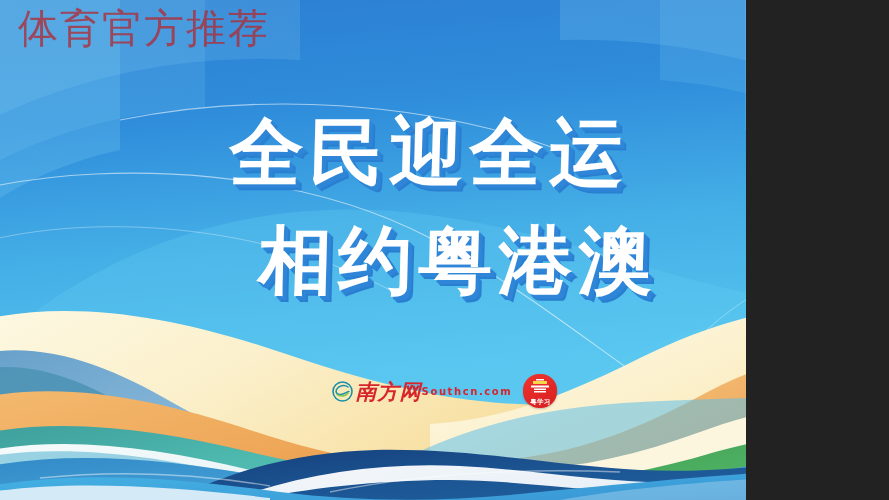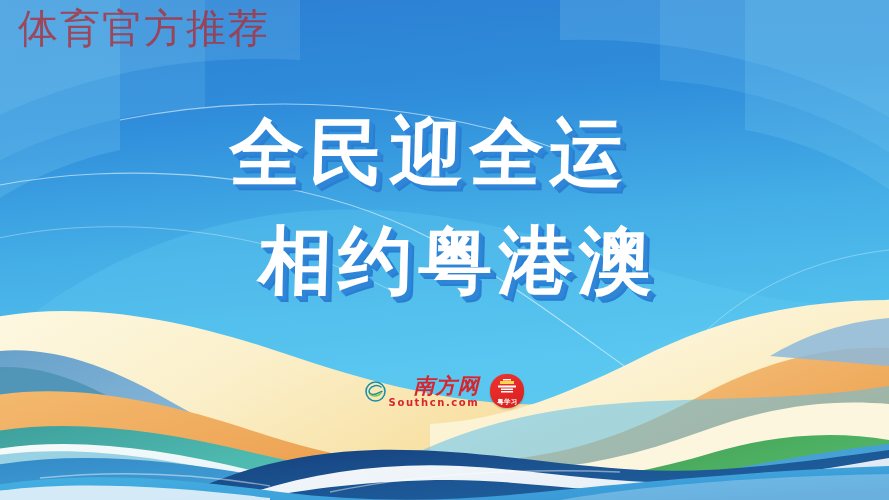--- a/index.html
+++ b/index.html
@@ -3,21 +3,21 @@
 <meta charset="utf-8">
 <title>Banner</title>
 <style>
   html, body {
     margin: 0;
     padding: 0;
     background: #222;
   }
   #banner {
     position: relative;
-    width: 889px;
+    width: 746px;
     height: 500px;
     overflow: hidden;
     font-family: "Liberation Sans", "DejaVu Sans", sans-serif;
     background: #2d8ce0;
   }
   #bg-svg {
     position: absolute;
     inset: 0;
     width: 889px;
     height: 500px;
@@ -85,22 +85,22 @@
     align-items: center;
     gap: 3px;
   }
   .southcn-mark {
     width: 21px;
     height: 21px;
     flex: 0 0 auto;
   }
   .southcn-text {
     display: flex;
-    flex-direction: column;
-    align-items: flex-end;
+    flex-direction: row;
+    align-items: center;
     line-height: 1;
   }
   .southcn-cn {
     font-family: "DejaVu Serif", "Liberation Serif", serif;
     font-weight: 700;
     font-size: 21px;
     letter-spacing: 1px;
     color: #d8242c;
     font-style: italic;
   }

